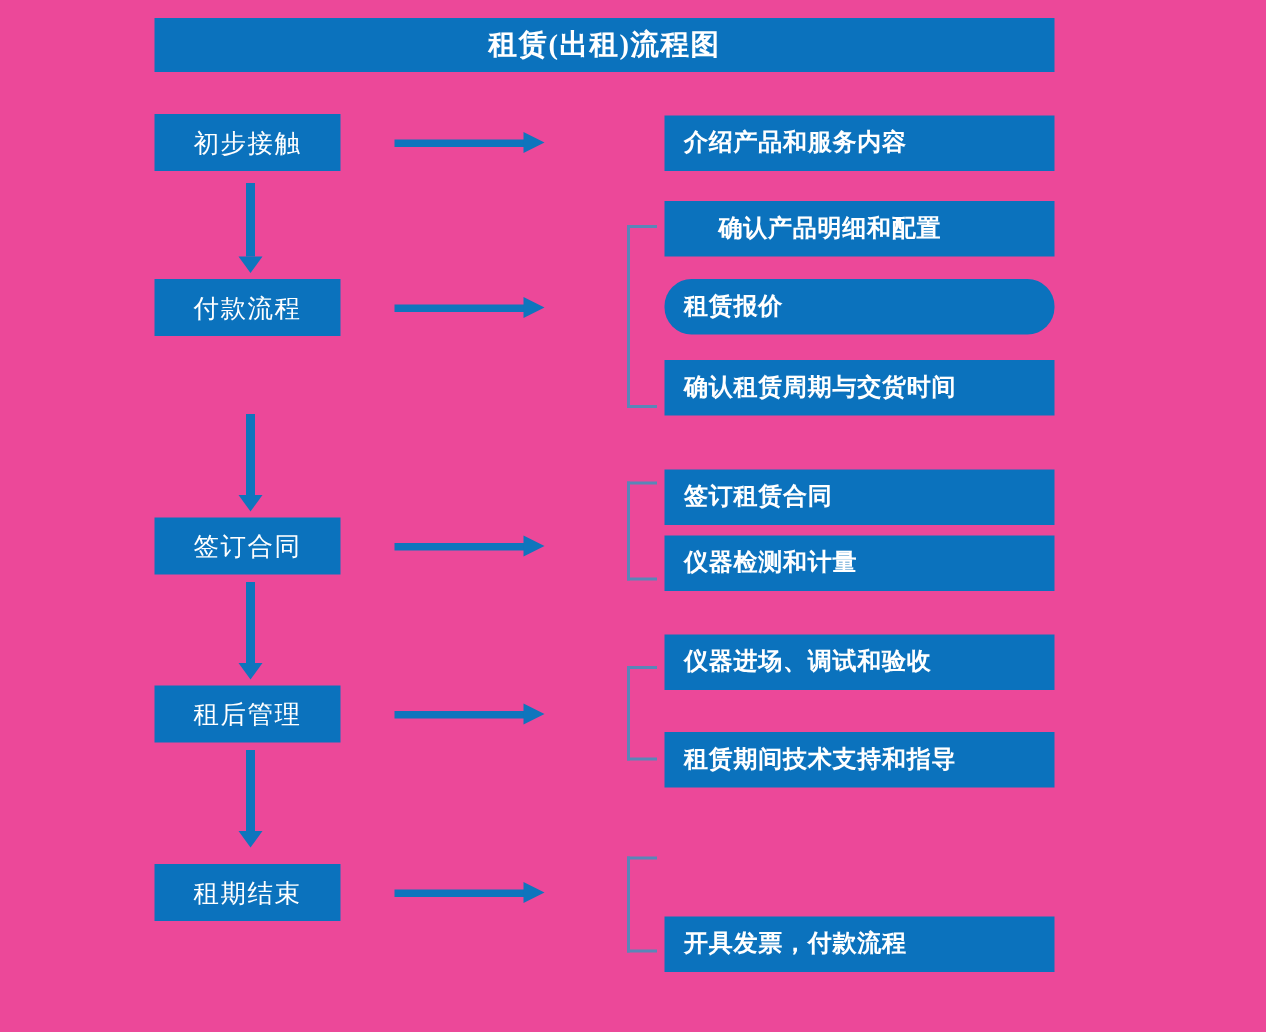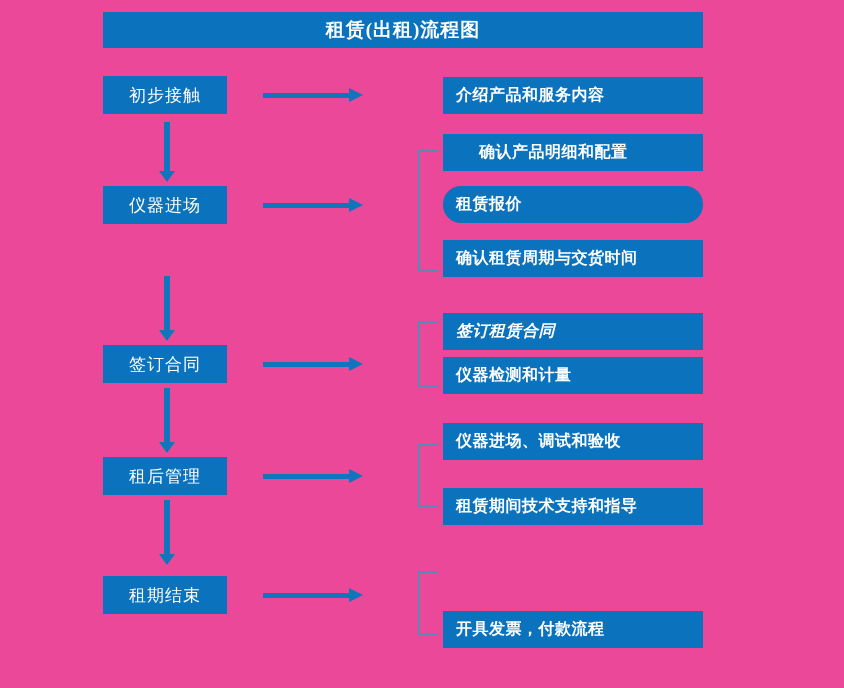--- a/index.html
+++ b/index.html
@@ -140,21 +140,21 @@
     <div class="head"></div>
   </div>
 
   <div class="detail-box" style="top:77px;">介绍产品和服务内容</div>
 
   <div class="v-arrow" style="top:122px; height:60px;">
     <div class="shaft" style="height:49px;"></div>
     <div class="head" style="top:49px;"></div>
   </div>
 
-  <div class="stage-box" style="top:186px;">仪器进场</div>
+  <div class="stage-box" style="top:186px;">付款流程</div>
 
   <div class="h-arrow" style="left:263px; top:198px;">
     <div class="shaft"></div>
     <div class="head"></div>
   </div>
 
   <div class="bracket" style="top:150px; height:122px;"></div>
 
   <div class="detail-box" style="top:134px;padding-left:36px;">确认产品明细和配置</div>
 
@@ -169,21 +169,21 @@
 
   <div class="stage-box" style="top:345px;">签订合同</div>
 
   <div class="h-arrow" style="left:263px; top:357px;">
     <div class="shaft"></div>
     <div class="head"></div>
   </div>
 
   <div class="bracket" style="top:321px; height:66px;"></div>
 
-  <div class="detail-box" style="top:313px;font-style:italic;">签订租赁合同</div>
+  <div class="detail-box" style="top:313px;">签订租赁合同</div>
 
   <div class="detail-box" style="top:357px;">仪器检测和计量</div>
 
   <div class="v-arrow" style="top:388px; height:65px;">
     <div class="shaft" style="height:54px;"></div>
     <div class="head" style="top:54px;"></div>
   </div>
 
   <div class="stage-box" style="top:457px;">租后管理</div>
 

